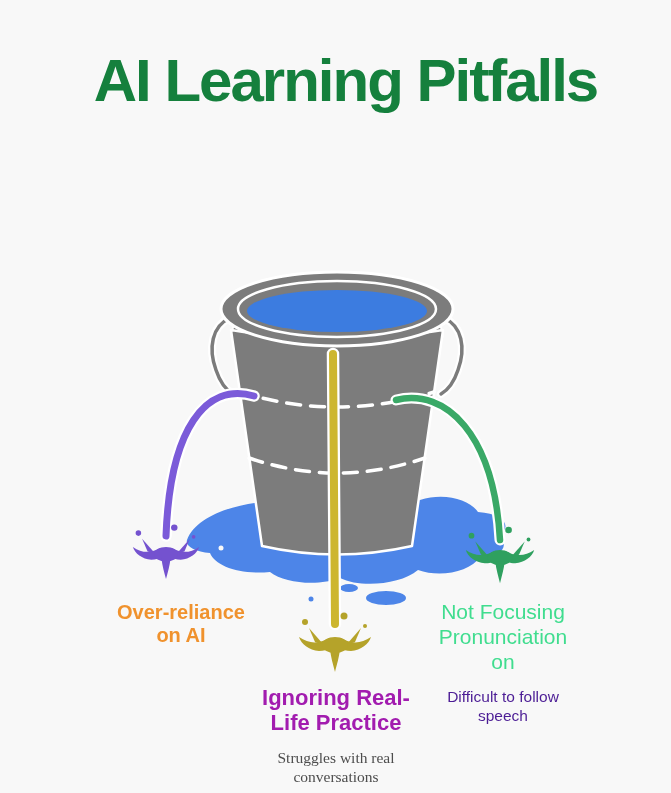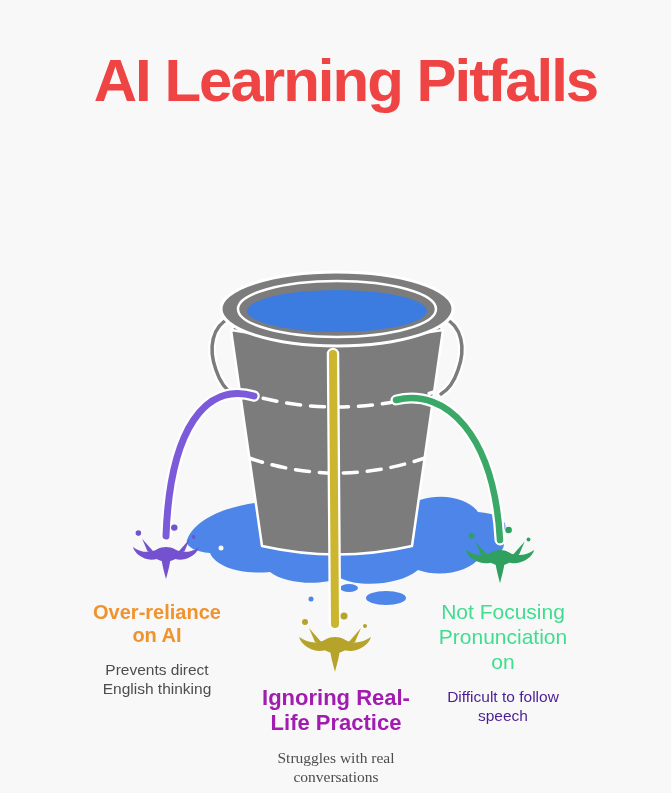--- a/index.html
+++ b/index.html
@@ -25,21 +25,21 @@
     top:0;left:0;
     width:671px;height:793px;
   }
   .pitfall{
     position:absolute;
     width:230px;
     transform:translateX(-50%);
     text-align:center;
     z-index:2;
   }
-  .pitfall-left{left:157px;top:601px;}
+  .pitfall-left{left:181px;top:601px;}
   .pitfall-center{left:336px;top:685px;}
   .pitfall-right{left:503px;top:599px;}
   .p-title{
     font-size:20px;
     font-weight:bold;
     line-height:23px;
   }
   .pitfall-center .p-title{font-size:22px;line-height:25px;}
   .pitfall-right .p-title{font-size:21px;font-weight:400;line-height:25px;}
   .p-title .line, .p-sub .line{display:block;}
@@ -47,21 +47,21 @@
     margin-top:13px;
     font-size:15.5px;
     line-height:19px;
   }
 </style>
 </head>
 <body>
 
 <div class="page" style="background: rgb(248, 248, 248);">
 
-  <h1 class="page-title" style="color: #ef4444; padding-left: 20px;">AI Learning Pitfalls</h1>
+  <h1 class="page-title" style="color: #15803d; padding-left: 20px;">AI Learning Pitfalls</h1>
 
   <svg class="illustration-svg" viewBox="0 0 671 793" xmlns="http://www.w3.org/2000/svg">
 
     <defs>
       <g id="splash-shape">
         <path d="M -6 2 C -16 8 -26 8 -36 1 C -34 8 -26 14 -16 15 C -11 15 -8 14 -6 12 Z"></path>
         <path d="M 6 2 C 16 8 26 8 36 1 C 34 8 26 14 16 15 C 11 15 8 14 6 12 Z"></path>
         <path d="M -20 6 L -26 -8 L -12 8 Z"></path>
         <path d="M 20 6 L 26 -8 L 12 8 Z"></path>
         <ellipse cx="0" cy="9" rx="13" ry="8"></ellipse>
@@ -125,24 +125,20 @@
     <use href="#splash-shape" transform="translate(166,546) scale(0.92)" fill="#7452cf"></use>
     <use href="#splash-shape" transform="translate(335,636) scale(1.0)" fill="#b5a32a"></use>
     <use href="#splash-shape" transform="translate(500,549) scale(0.95)" fill="#2fa05f"></use>
   </svg>
 
   <div class="pitfall pitfall-left">
     <div class="p-title" style="color: rgb(240, 146, 45);">
       <span class="line">Over-reliance</span>
       <span class="line">on AI</span>
     </div>
-    <div class="p-sub" style="color: rgb(77, 77, 77);">
-      <span class="line">Prevents direct</span>
-      <span class="line">English thinking</span>
-    </div>
   </div>
 
   <div class="pitfall pitfall-center">
     <div class="p-title" style="color: #a21caf;">
       <span class="line">Ignoring Real-</span>
       <span class="line">Life Practice</span>
     </div>
     <div class="p-sub" style="color: rgb(77, 77, 77); font-family: Liberation Serif, serif;">
       <span class="line">Struggles with real</span>
       <span class="line">conversations</span>

